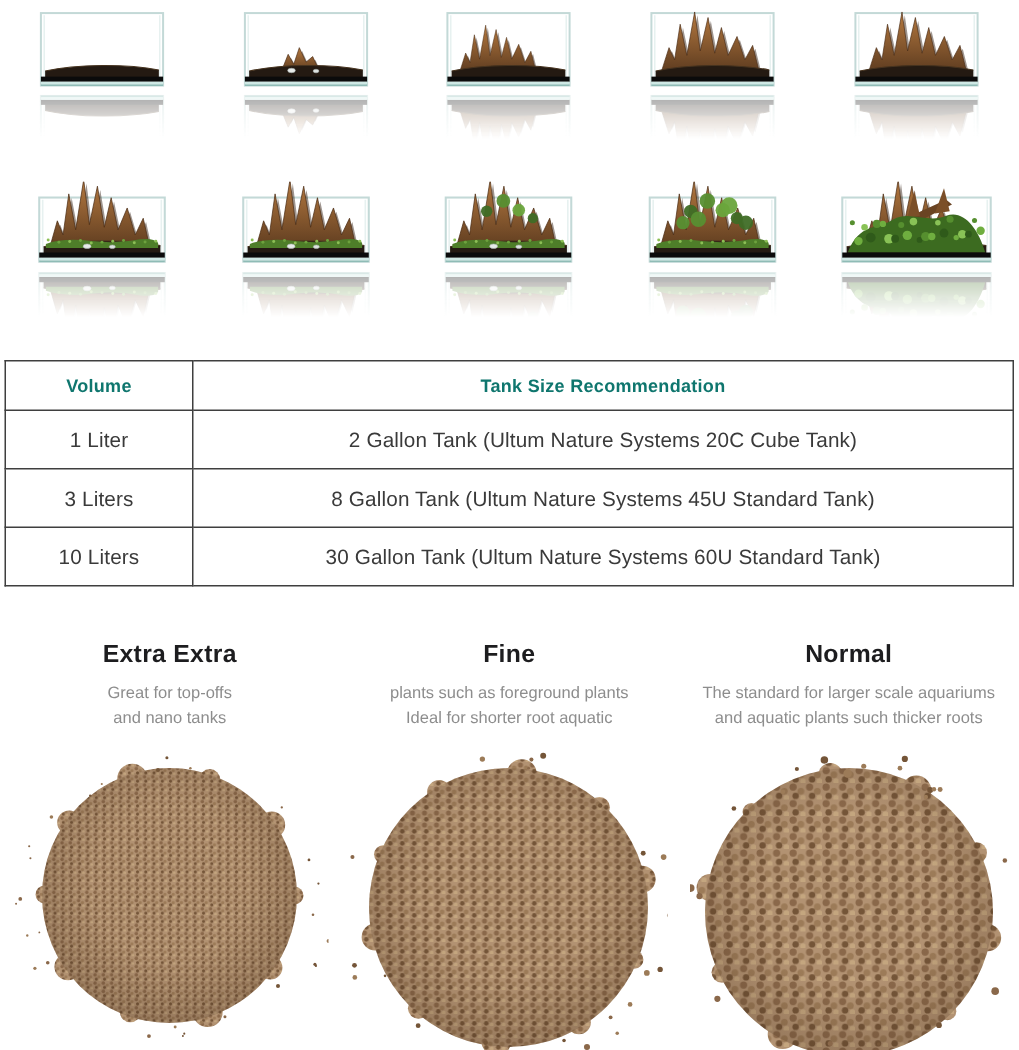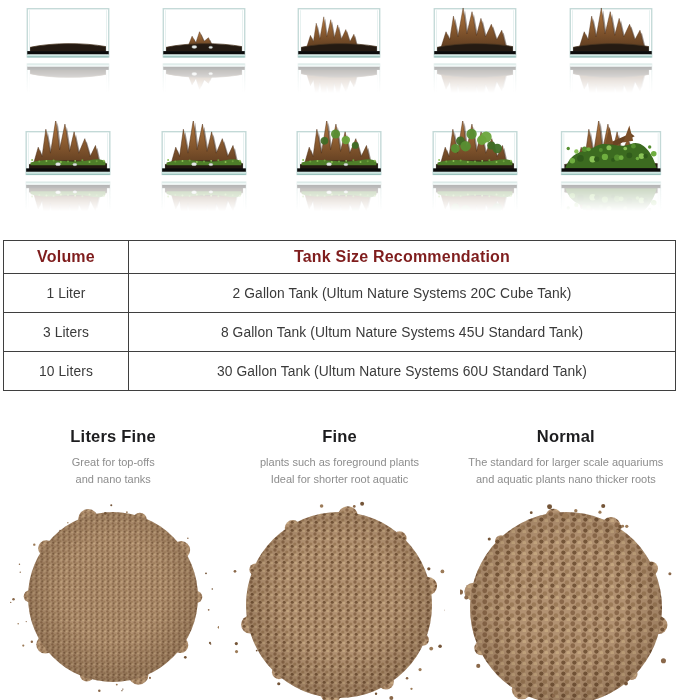--- a/index.html
+++ b/index.html
@@ -12,21 +12,21 @@
   .row2 .cell{height:114px;}
   .tank{display:block;}
   .reflection{
     display:block;transform:scaleY(-1);opacity:.42;margin-top:1px;
     -webkit-mask-image:linear-gradient(to bottom,transparent 42%,rgba(0,0,0,.9) 100%);
     mask-image:linear-gradient(to bottom,transparent 42%,rgba(0,0,0,.9) 100%);
   }
   table{border-collapse:collapse;width:673px;margin:5px auto 0;table-layout:fixed;}
   col.c1{width:125px;}
   th,td{border:1.4px solid #3f3f3f;text-align:center;vertical-align:middle;}
-  th{height:30px;font-size:16px;font-weight:700;color:#7f1d1d;letter-spacing:.2px;}
+  th{height:30px;font-size:12px;font-weight:700;color:#0f766e;letter-spacing:.2px;}
   td{height:36px;font-size:13.8px;font-weight:400;color:#3a3a3a;letter-spacing:.1px;}
   .sizes{display:grid;grid-template-columns:repeat(3,1fr);margin-top:36px;text-align:center;}
   .size-col{display:flex;flex-direction:column;align-items:center;}
   .size-col h3{margin:0 0 8px;font-size:16.5px;font-weight:700;color:#1d1d1f;letter-spacing:.2px;}
   .desc{margin:0;font-size:11px;line-height:1.55;color:#8d8d8d;}
   .desc span{display:block;}
   .pile{margin-top:12px;display:block;}
   .defs-holder{position:absolute;width:0;height:0;overflow:hidden;}
 </style>
 </head>
@@ -516,21 +516,21 @@
     </tr>
     <tr>
       <td>10 Liters</td>
       <td>30 Gallon Tank (Ultum Nature Systems 60U Standard Tank)</td>
     </tr>
   </tbody>
 </table>
 
 <section class="sizes">
   <div class="size-col">
-    <h3>Liters Fine</h3>
+    <h3>Extra Extra</h3>
     <p class="desc">
       <span>Great for top-offs</span>
       <span>and nano tanks</span>
     </p>
     <svg class="pile" viewBox="0 0 212 218" width="212" height="218">
         <defs>
           <pattern id="gp0" width="5.5" height="5.5" patternUnits="userSpaceOnUse">
             <rect width="5.5" height="5.5" fill="#b29272"></rect>
             <circle cx="1.375" cy="1.375" r="1.15" fill="#8a684a"></circle>
             <circle cx="3.96" cy="2.75" r="1.0924999999999998" fill="#9c7b58"></circle>
@@ -639,21 +639,21 @@
         <circle cx="90.81953264612474" cy="195.1645556921804" r="1.4851818844307267" fill="#745538"></circle>
         <circle cx="121.26793415314746" cy="6.408726848598633" r="1.3599533607681755" fill="#8a684a"></circle>
         <circle cx="224.92165656930382" cy="98.1639945246137" r="2.0253035408093276" fill="#9c7b58"></circle>
         <circle cx="45.761018190554275" cy="183.76646950268378" r="1.5970657578875171" fill="#745538"></circle>
       </svg>
   </div>
   <div class="size-col">
     <h3>Normal</h3>
     <p class="desc">
       <span>The standard for larger scale aquariums</span>
-      <span>and aquatic plants nano thicker roots</span>
+      <span>and aquatic plants such thicker roots</span>
     </p>
     <svg class="pile" viewBox="0 0 212 218" width="212" height="218">
         <defs>
           <pattern id="gp2" width="11" height="11" patternUnits="userSpaceOnUse">
             <rect width="11" height="11" fill="#b29272"></rect>
             <circle cx="2.75" cy="2.75" r="2.4" fill="#8a684a"></circle>
             <circle cx="7.92" cy="5.5" r="2.28" fill="#9c7b58"></circle>
             <circle cx="4.4" cy="8.58" r="2.16" fill="#745538"></circle>
             <circle cx="9.35" cy="9.9" r="1.92" fill="#c4a67f"></circle>
           </pattern>

